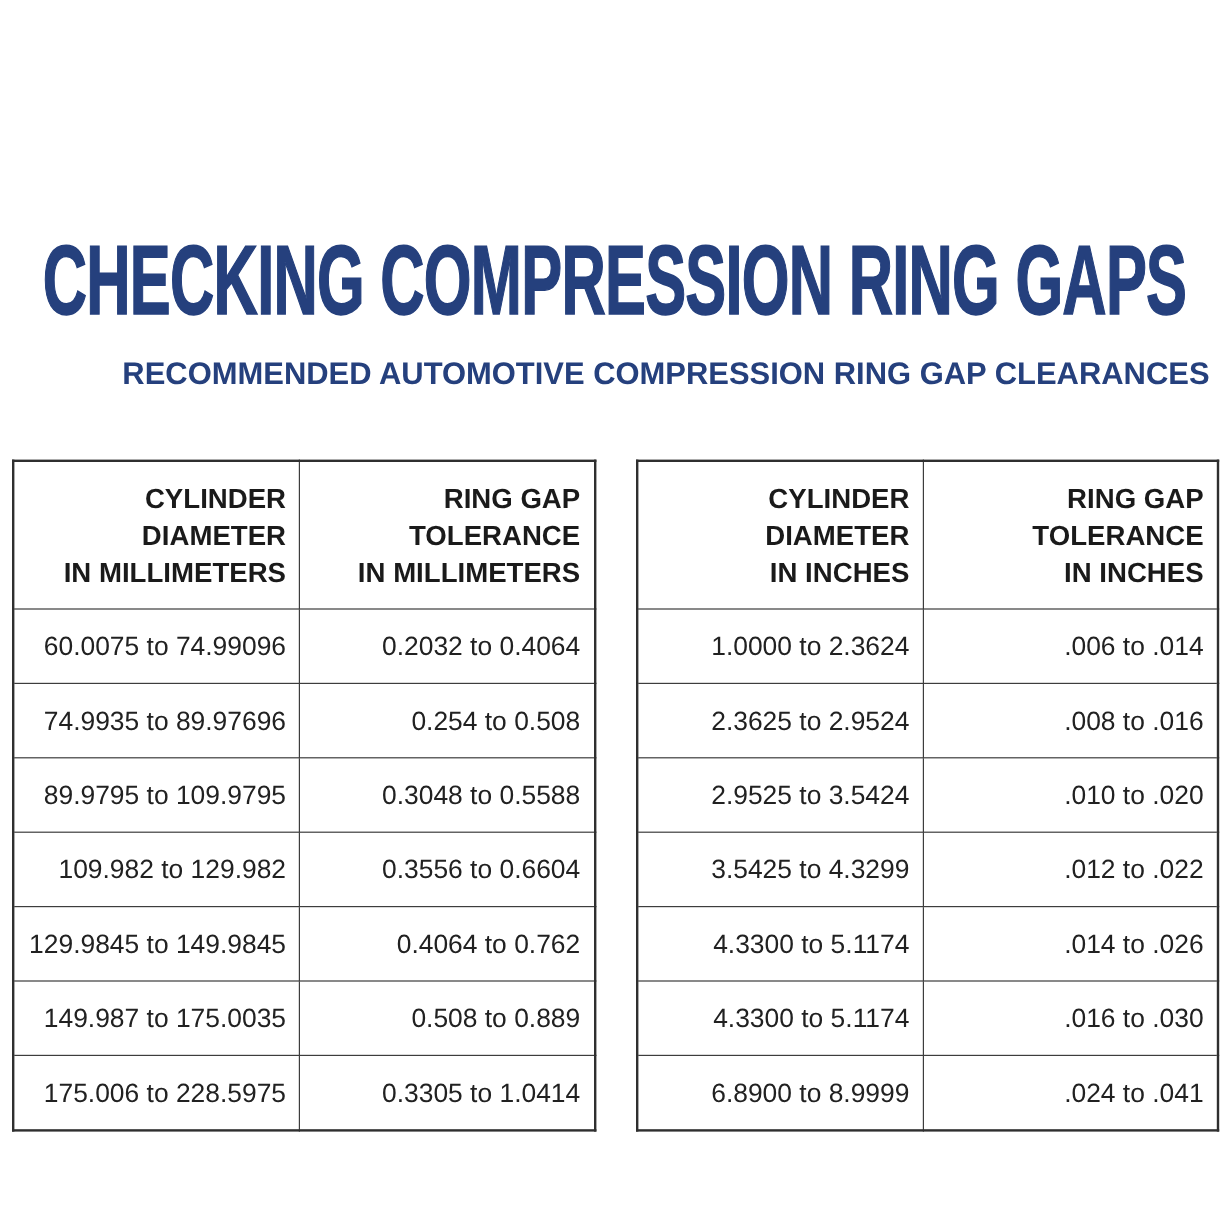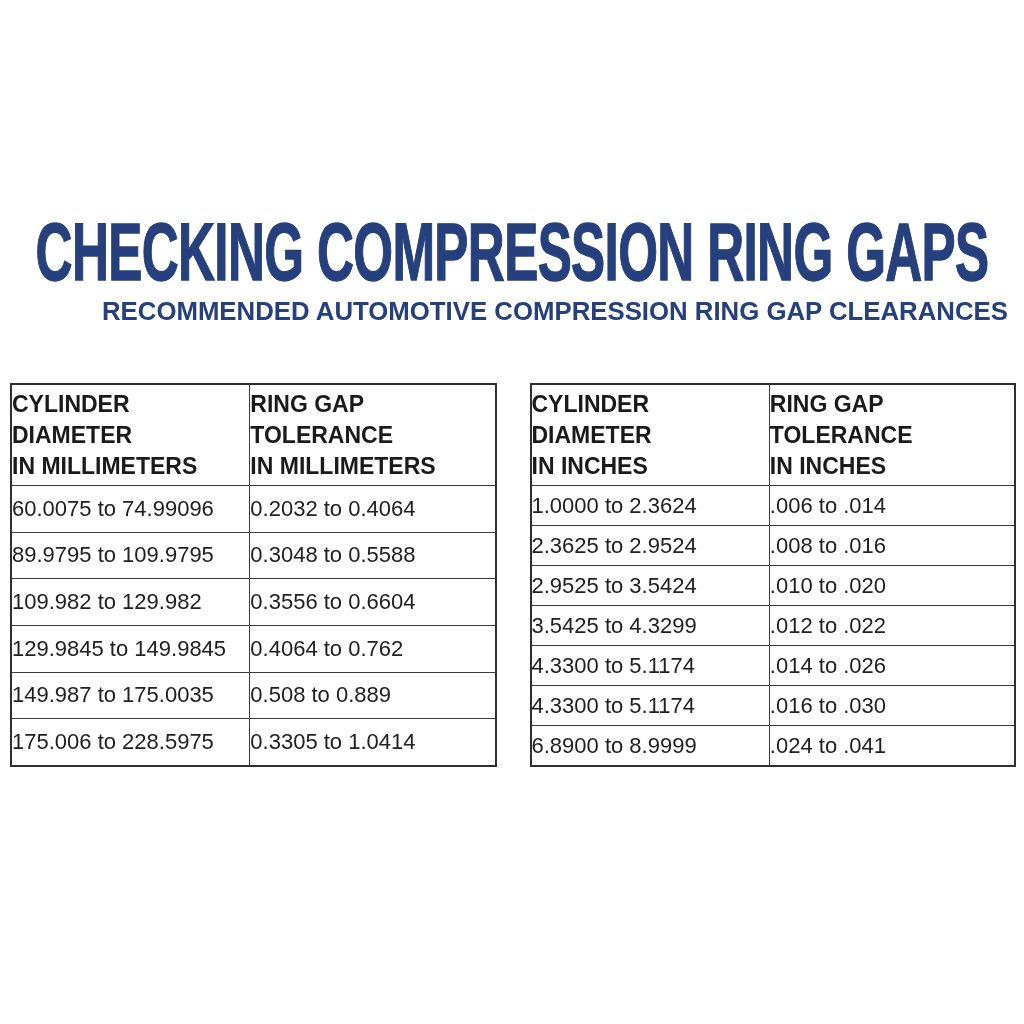--- a/index.html
+++ b/index.html
@@ -7,21 +7,21 @@
     width: 1024px; height: 1024px;
     background: #ffffff;
     position: relative;
     overflow: hidden;
     font-family: "Liberation Sans", sans-serif;
     -webkit-font-smoothing: antialiased;
   }
 
   .title-wrap {
     position: absolute;
-    left: 0; top: 211px;
+    left: 0; top: 194px;
     width: 1024px;
     display: flex; justify-content: center;
     white-space: nowrap;
   }
   .page-title {
     font-size: 82px;
     line-height: 1;
     font-weight: bold;
     letter-spacing: -1px;
     color: #25407d;
@@ -56,23 +56,23 @@
   table.spec-table {
     border-collapse: collapse;
     table-layout: fixed;
     width: 487px;
     background: #ffffff;
   }
   table.spec-table col.c1 { width: 49.3%; }
   table.spec-table col.c2 { width: 50.7%; }
   table.spec-table th, table.spec-table td {
     border: 1.5px solid #3d3d3d;
-    text-align: left;
+    text-align: right;
     vertical-align: middle;
-    padding: 0;
+    padding: 11px;
     color: #212121;
   }
   table.spec-table { border: 2.5px solid #2f2f2f; }
   table.spec-table th {
     height: 100px;
     font-size: 23px;
     line-height: 31px;
     font-weight: bold;
     white-space: pre-line;
     color: #1a1a1a;
@@ -108,20 +108,24 @@
 IN MILLIMETERS</th>
         <th>RING GAP
 TOLERANCE
 IN MILLIMETERS</th>
       </tr>
     </thead>
     <tbody>
         <tr>
           <td>60.0075 to 74.99096</td>
           <td>0.2032 to 0.4064</td>
+        </tr>
+        <tr>
+          <td>74.9935 to 89.97696</td>
+          <td>0.254 to 0.508</td>
         </tr>
         <tr>
           <td>89.9795 to 109.9795</td>
           <td>0.3048 to 0.5588</td>
         </tr>
         <tr>
           <td>109.982 to 129.982</td>
           <td>0.3556 to 0.6604</td>
         </tr>
         <tr>

